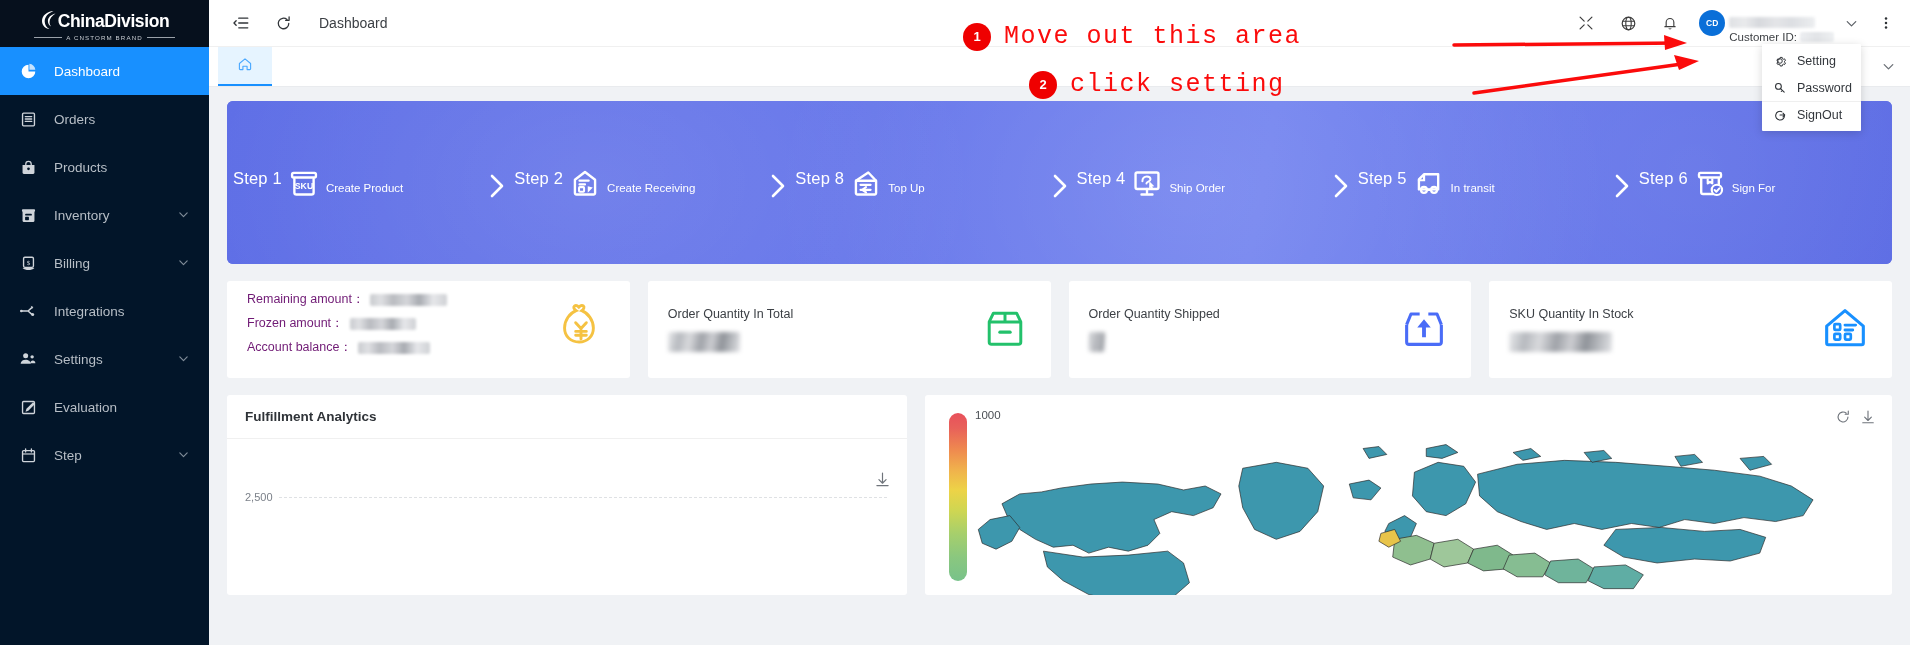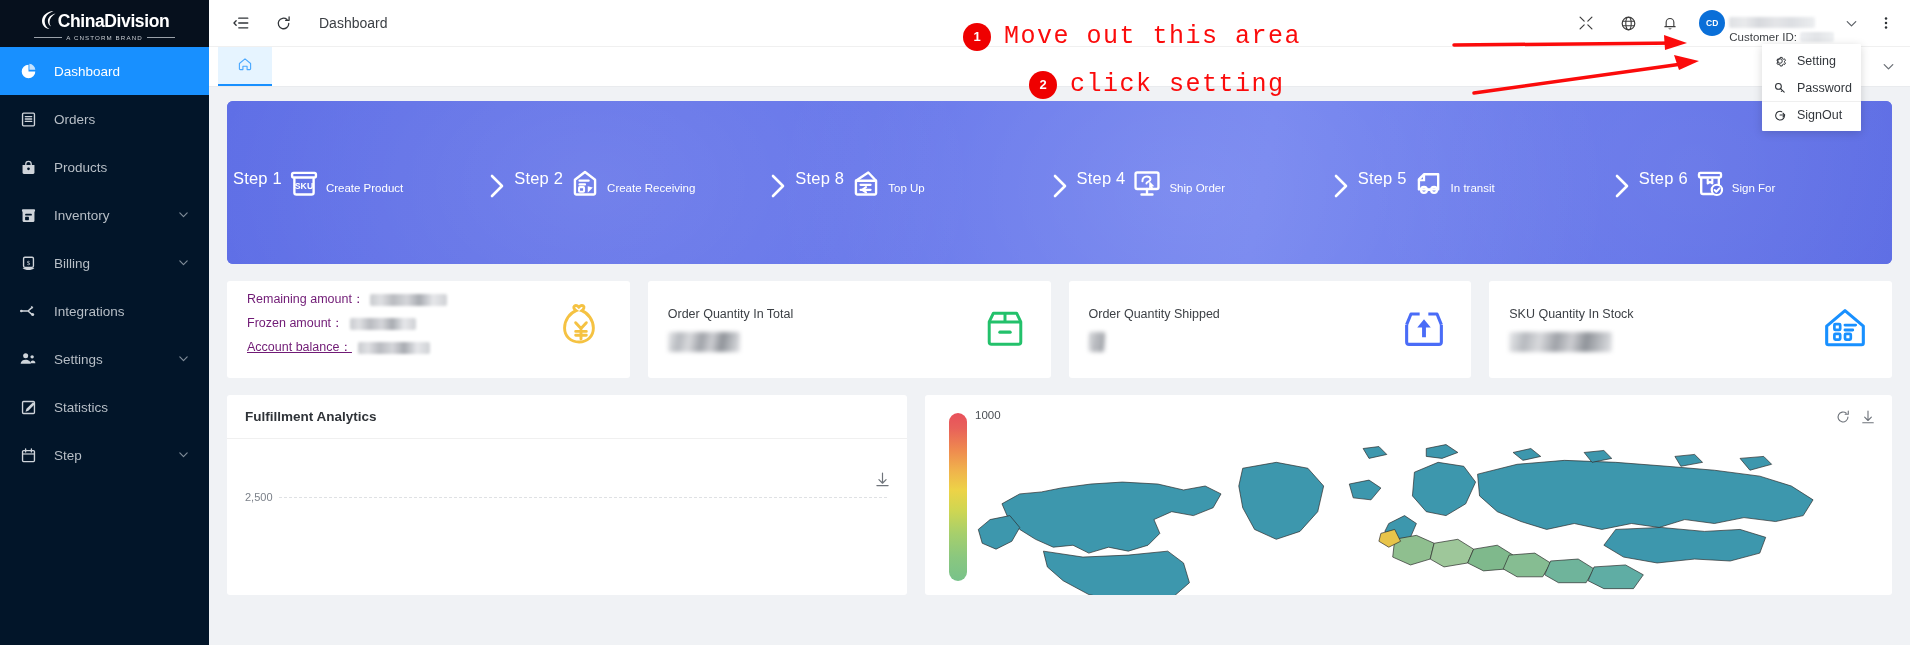--- a/index.html
+++ b/index.html
@@ -107,21 +107,21 @@
   .chev { position: relative; flex: 0 0 34px; display:flex; align-items:center; justify-content:center; color:#fff; padding-top: 6px;}
 
   
   .cards { display:flex; gap: 18px; margin-top: 17px; }
   .card {
     flex: 1 1 0; height: 97px; background:#fff; border-radius: 3px;
     padding: 16px 20px; display:flex; align-items:center; justify-content:space-between;
   }
   .card-left { display:flex; flex-direction:column; justify-content:center; }
   .kv { font-size: 12.5px; color:#701a75; display:flex; align-items:center; margin-bottom:7px; white-space:nowrap;}
-  .kv:last-child { margin-bottom: 12px; text-decoration: underline; }
+  .kv:last-child { margin-bottom: 12px; }
   .redact { display:inline-block; height: 12px; border-radius:2px; margin-left:6px;
     background: linear-gradient(90deg,#c9cbcf 0%, #dfe0e3 14%, #b9bbc0 30%, #d5d6da 48%, #a8abb1 64%, #e6e7ea 82%, #cfd1d5 100%);
     filter: blur(1.6px); }
   .card-title { font-size: 12.5px; color:#3d4146; }
   .card-val { margin-top: 11px; height: 20px; border-radius:2px;
     background: linear-gradient(100deg,#e9eaec 0%, #b6b9be 16%, #d9dadd 30%, #9fa2a8 46%, #cdced2 60%, #8f9399 74%, #e3e4e7 100%);
     filter: blur(2.0px); }
 
   
   .panels { display:flex; gap: 18px; margin-top: 17px; }
@@ -289,21 +289,21 @@
         </span>
       </div>
 
       <div class="nav-item">
         <span class="nav-ico">
           <svg width="17" height="17" viewBox="0 0 20 20">
               <rect x="3" y="3" width="14" height="14" rx="1.2" fill="none" stroke="#cfd4da" stroke-width="1.6"></rect>
               <path d="M15.4 3.8L7.6 11.6l-1.1 3.3 3.3-1.1 7.8-7.8z" fill="#cfd4da"></path>
             </svg>
         </span>
-        <span class="nav-label">Statistics</span>
+        <span class="nav-label">Evaluation</span>
       </div>
 
       <div class="nav-item">
         <span class="nav-ico">
           <svg width="17" height="17" viewBox="0 0 20 20">
               <rect x="3" y="4.2" width="14" height="13" rx="1.2" fill="none" stroke="#cfd4da" stroke-width="1.6"></rect>
               <path d="M3 8.2h14" stroke="#cfd4da" stroke-width="1.4"></path>
               <path d="M6.6 2.4v3.4M13.4 2.4v3.4" stroke="#cfd4da" stroke-width="1.6" stroke-linecap="round"></path>
             </svg>
         </span>

